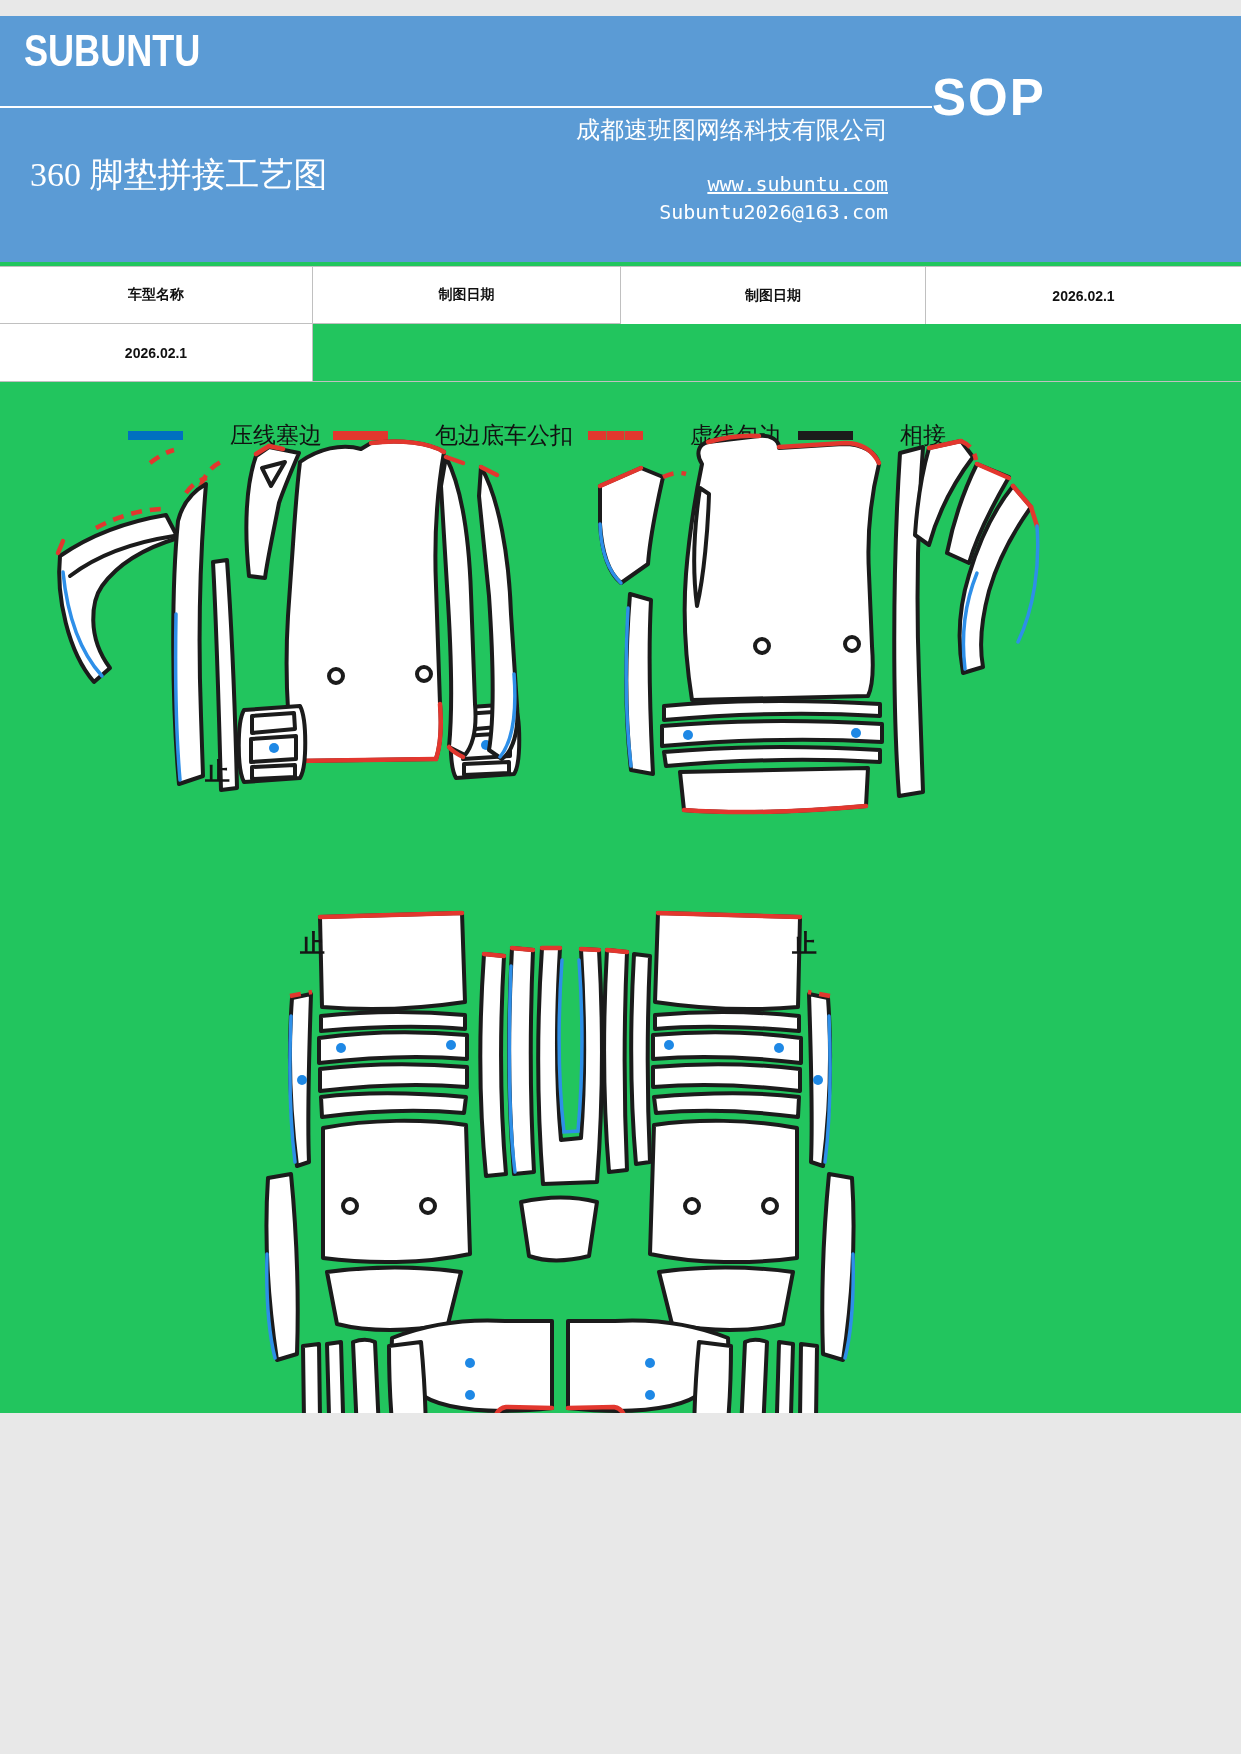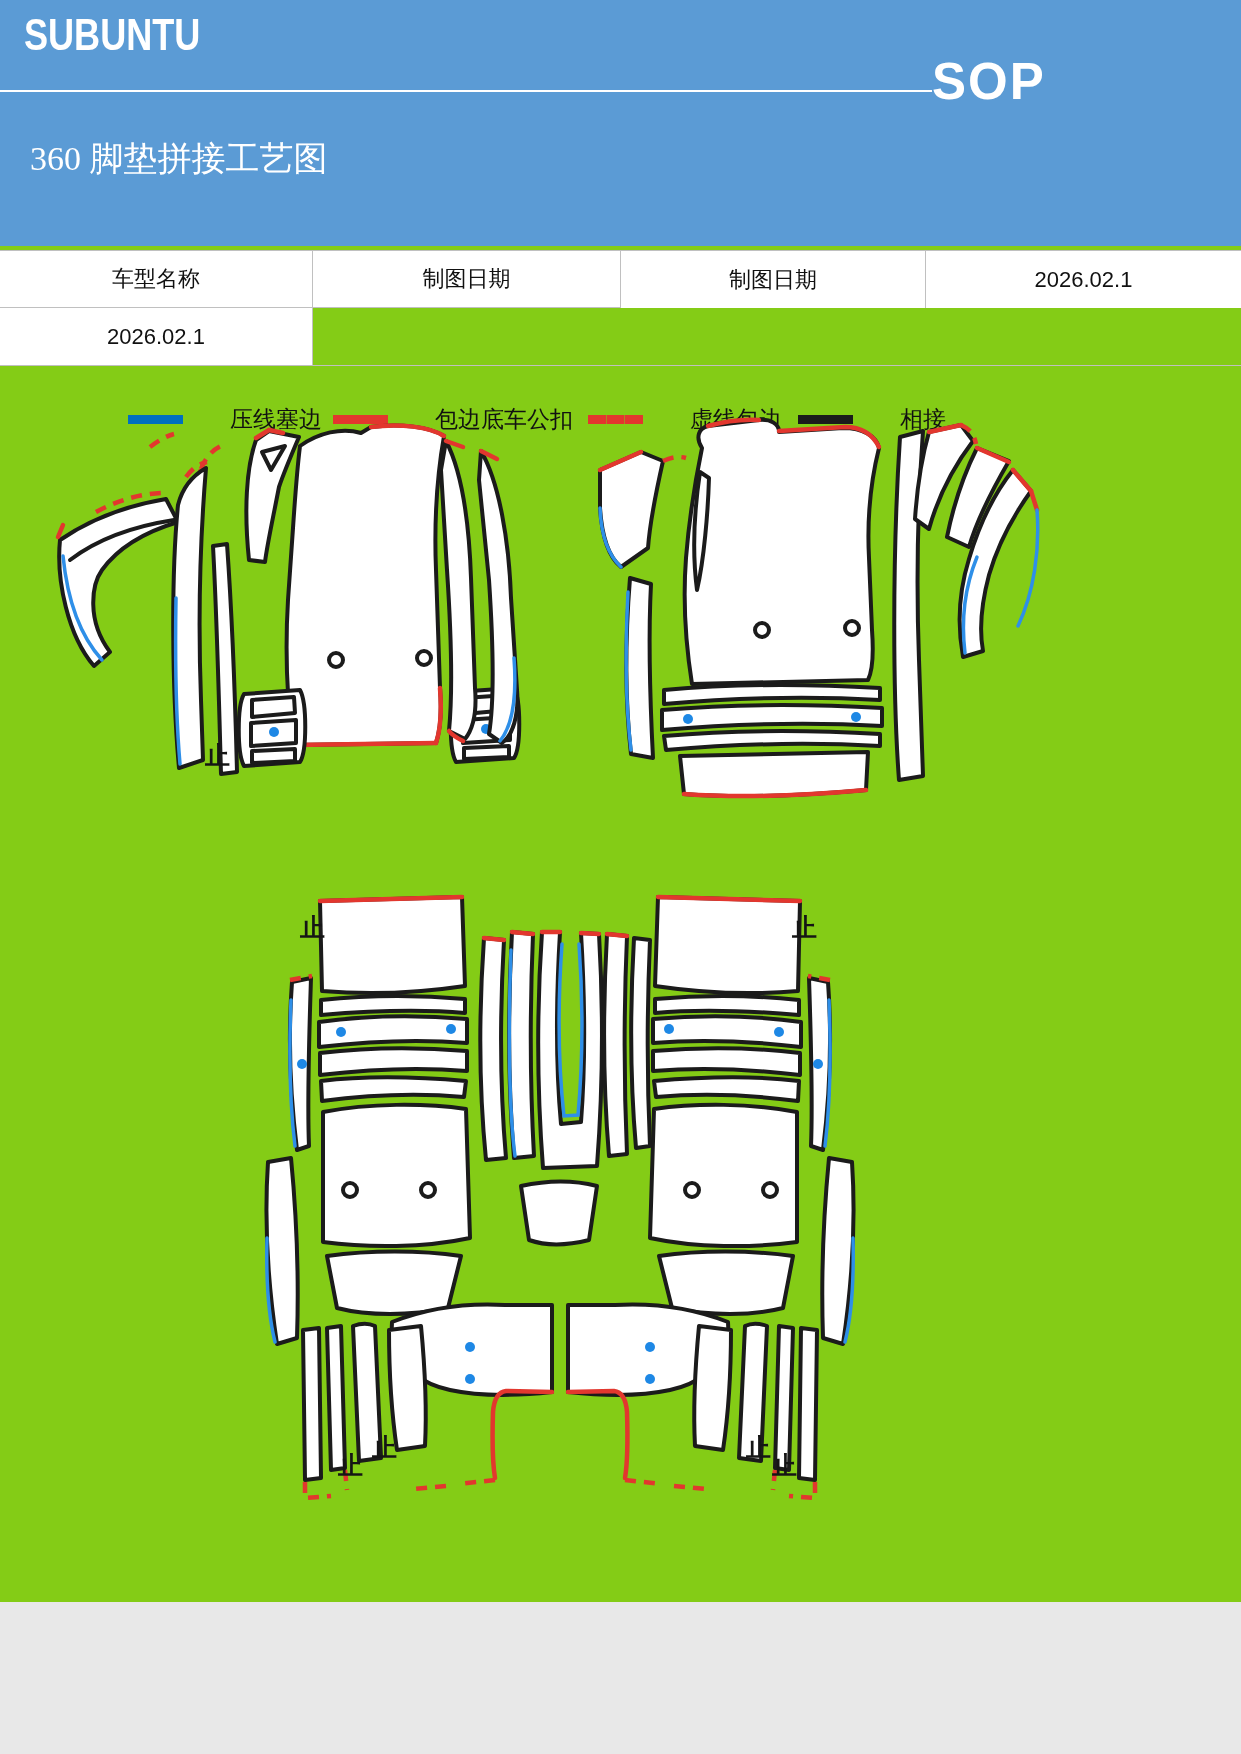--- a/index.html
+++ b/index.html
@@ -1,17 +1,17 @@
 <!DOCTYPE html>
 <html style="--header-bg: #5B9BD5; --line-black: #1B1B1B; --line-red: #E2372E; --line-blue: #2E8FE8; --dot-blue: #1E88E5; --legend-blue: #0070C0; --table-border: #C0C0C0; --teal-icon: #35AB8B; --wechat-green: #7BC843;"><head>
 <meta charset="utf-8">
 <style>
   html,body{margin:0;padding:0;background:#e8e8e8;}
-  .page{position:relative;width:1241px;height:1602px;background:#84cc16;overflow:hidden;
-        font-family:"Liberation Sans",sans-serif;margin:0 auto;}
+  .page{position:relative;width:1241px;height:1397px;background:#22c55e;overflow:hidden;
+        font-family:"Liberation Sans",sans-serif;margin:16px auto;}
 
   
   .hdr{position:absolute;left:0;top:0;width:1241px;height:246px;background:var(--header-bg,#5B9BD5);}
   .hdr-logo{position:absolute;left:24px;top:10px;color:#fff;font-size:44px;font-weight:800;
             letter-spacing:0px;transform:scale(.82,1);transform-origin:left top;
             font-family:"Liberation Sans",sans-serif;}
   .hdr-line{position:absolute;left:0;top:90px;width:932px;height:2px;background:#fff;}
   .hdr-title{position:absolute;left:30px;top:136px;color:#fff;font-size:34px;
              font-family:"Liberation Serif",serif;}
   .hdr-right{position:absolute;right:353px;top:98px;text-align:right;color:#fff;}
@@ -22,21 +22,21 @@
   .hdr-sop{position:absolute;left:932px;top:52px;color:#fff;font-size:51px;font-weight:800;
            font-family:"Liberation Sans",sans-serif;letter-spacing:2px;}
 
   
   .tbl{position:absolute;left:0;top:250px;width:1241px;height:114px;display:grid;
        grid-template-columns:313px 308px 305px 315px;grid-template-rows:57px 57px;
        border-top:1px solid var(--table-border,#C0C0C0);border-bottom:1px solid var(--table-border,#C0C0C0);}
   .tbl .cell{border-right:1px solid var(--table-border,#C0C0C0);
              border-bottom:1px solid var(--table-border,#C0C0C0);
              display:flex;align-items:center;justify-content:center;
-             font-size:22px;color:#111;background:#fff;}
+             font-size:14px;color:#111;background:#fff;font-weight:bold;}
   .tbl .cell:nth-child(4n){border-right:none;}
   .tbl .cell.r2{border-bottom:none;}
   .tbl .lab{font-family:"Liberation Serif",serif;}
   .tbl .val{font-family:"Liberation Sans",sans-serif;}
 
   
   .legend{position:absolute;left:0;top:402px;width:1241px;height:34px;}
   .lg-item{position:absolute;top:0;height:34px;display:flex;align-items:center;gap:29px;}
   .lg-swatch{width:55px;height:9px;margin-right:18px;}
   .lg-label{font-size:23px;color:#111;font-family:"Liberation Serif",serif;white-space:nowrap;}
@@ -59,20 +59,25 @@
 </style>
 </head>
 <body>
 
 <div class="page">
 
   <div class="hdr">
     <div class="hdr-logo">SUBUNTU</div>
     <div class="hdr-line"></div>
     <div class="hdr-title">360 脚垫拼接工艺图</div>
+    <div class="hdr-right">
+      <div class="hdr-company">成都速班图网络科技有限公司</div>
+      <a class="hdr-web" href="#">www.subuntu.com</a>
+      <div class="hdr-mail">Subuntu2026@163.com</div>
+    </div>
     <div class="hdr-sop">SOP</div>
   </div>
 
   <div class="tbl">
     <div class="cell lab">车型名称</div>
     <div class="cell lab">制图日期</div>
     <div class="cell lab r2">制图日期</div>
     <div class="cell val r2">2026.02.1</div>
     <div class="cell val r2">2026.02.1</div>
   </div>

